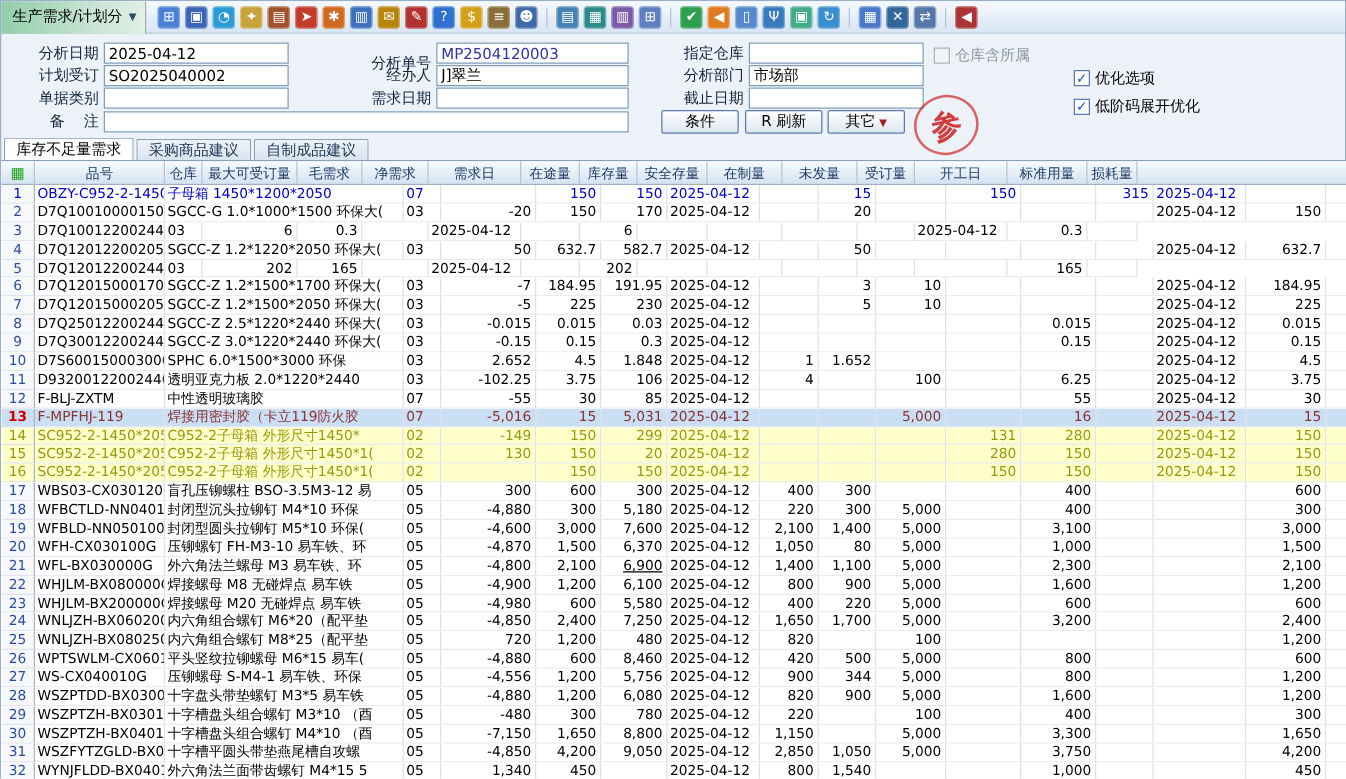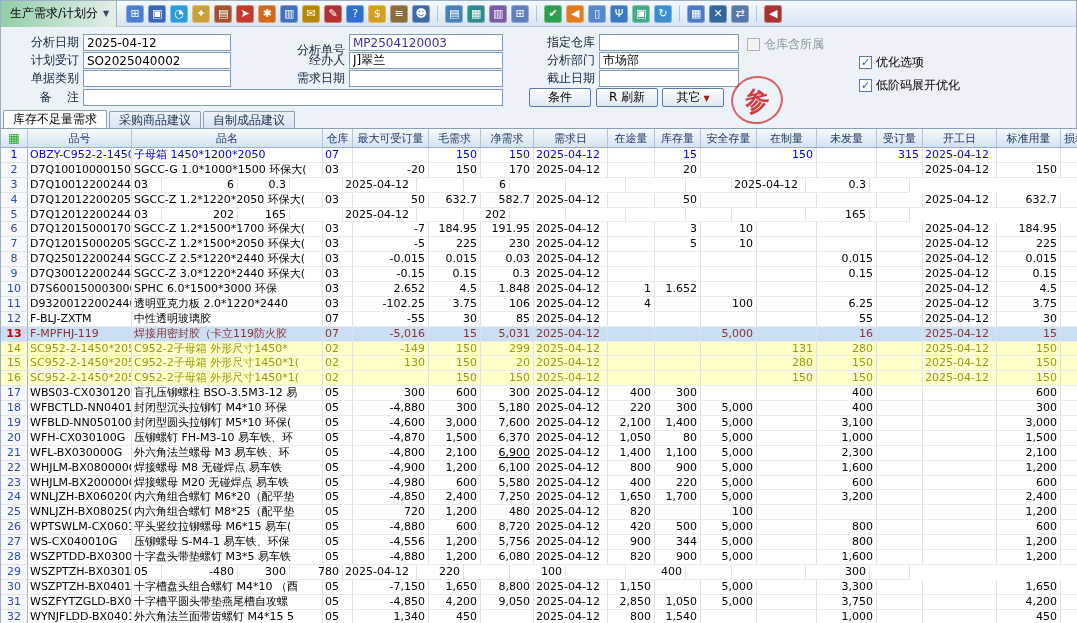--- a/index.html
+++ b/index.html
@@ -178,21 +178,20 @@
       <div class="tab">采购商品建议</div>
       <div class="tab">自制成品建议</div>
     </div>
 
   <div class="grid">
     <div class="ghead" id="ghead">
         <div class="hcell" style="width: 27px;">
           <span class="grid-select-all">▦</span>
         </div>
         <div class="hcell" style="width: 104px;">品号</div>
-        <div class="hcell" style="width: 191px;">品名</div>
         <div class="hcell" style="width: 30px;">仓库</div>
         <div class="hcell" style="width: 76px;">最大可受订量</div>
         <div class="hcell" style="width: 52px;">毛需求</div>
         <div class="hcell" style="width: 53px;">净需求</div>
         <div class="hcell" style="width: 74px;">需求日</div>
         <div class="hcell" style="width: 47px;">在途量</div>
         <div class="hcell" style="width: 46px;">库存量</div>
         <div class="hcell" style="width: 56px;">安全存量</div>
         <div class="hcell" style="width: 60px;">在制量</div>
         <div class="hcell" style="width: 60px;">未发量</div>
@@ -675,21 +674,21 @@
           <div class="gcell num" style="width: 64px;">1,200</div>
           <div class="gcell num" style="width: 40px;"></div>
         </div>
         <div class="grow">
           <div class="gcell rownum" style="width: 27px;">26</div>
           <div class="gcell" style="width: 104px;">WPTSWLM-CX060150G</div>
           <div class="gcell" style="width: 191px;">平头竖纹拉铆螺母 M6*15 易车(</div>
           <div class="gcell" style="width: 30px;">05</div>
           <div class="gcell num" style="width: 76px;">-4,880</div>
           <div class="gcell num" style="width: 52px;">600</div>
-          <div class="gcell num" style="width: 53px;">8,720</div>
+          <div class="gcell num" style="width: 53px;">8,460</div>
           <div class="gcell" style="width: 74px;">2025-04-12</div>
           <div class="gcell num" style="width: 47px;">420</div>
           <div class="gcell num" style="width: 46px;">500</div>
           <div class="gcell num" style="width: 56px;">5,000</div>
           <div class="gcell num" style="width: 60px;"></div>
           <div class="gcell num" style="width: 60px;">800</div>
           <div class="gcell num" style="width: 46px;"></div>
           <div class="gcell" style="width: 74px;"></div>
           <div class="gcell num" style="width: 64px;">600</div>
           <div class="gcell num" style="width: 40px;"></div>
@@ -728,20 +727,21 @@
           <div class="gcell num" style="width: 60px;"></div>
           <div class="gcell num" style="width: 60px;">1,600</div>
           <div class="gcell num" style="width: 46px;"></div>
           <div class="gcell" style="width: 74px;"></div>
           <div class="gcell num" style="width: 64px;">1,200</div>
           <div class="gcell num" style="width: 40px;"></div>
         </div>
         <div class="grow">
           <div class="gcell rownum" style="width: 27px;">29</div>
           <div class="gcell" style="width: 104px;">WSZPTZH-BX030100G</div>
+          <div class="gcell" style="width: 191px;">十字槽盘头组合螺钉 M3*10 （酉</div>
           <div class="gcell" style="width: 30px;">05</div>
           <div class="gcell num" style="width: 76px;">-480</div>
           <div class="gcell num" style="width: 52px;">300</div>
           <div class="gcell num" style="width: 53px;">780</div>
           <div class="gcell" style="width: 74px;">2025-04-12</div>
           <div class="gcell num" style="width: 47px;">220</div>
           <div class="gcell num" style="width: 46px;"></div>
           <div class="gcell num" style="width: 56px;">100</div>
           <div class="gcell num" style="width: 60px;"></div>
           <div class="gcell num" style="width: 60px;">400</div>

